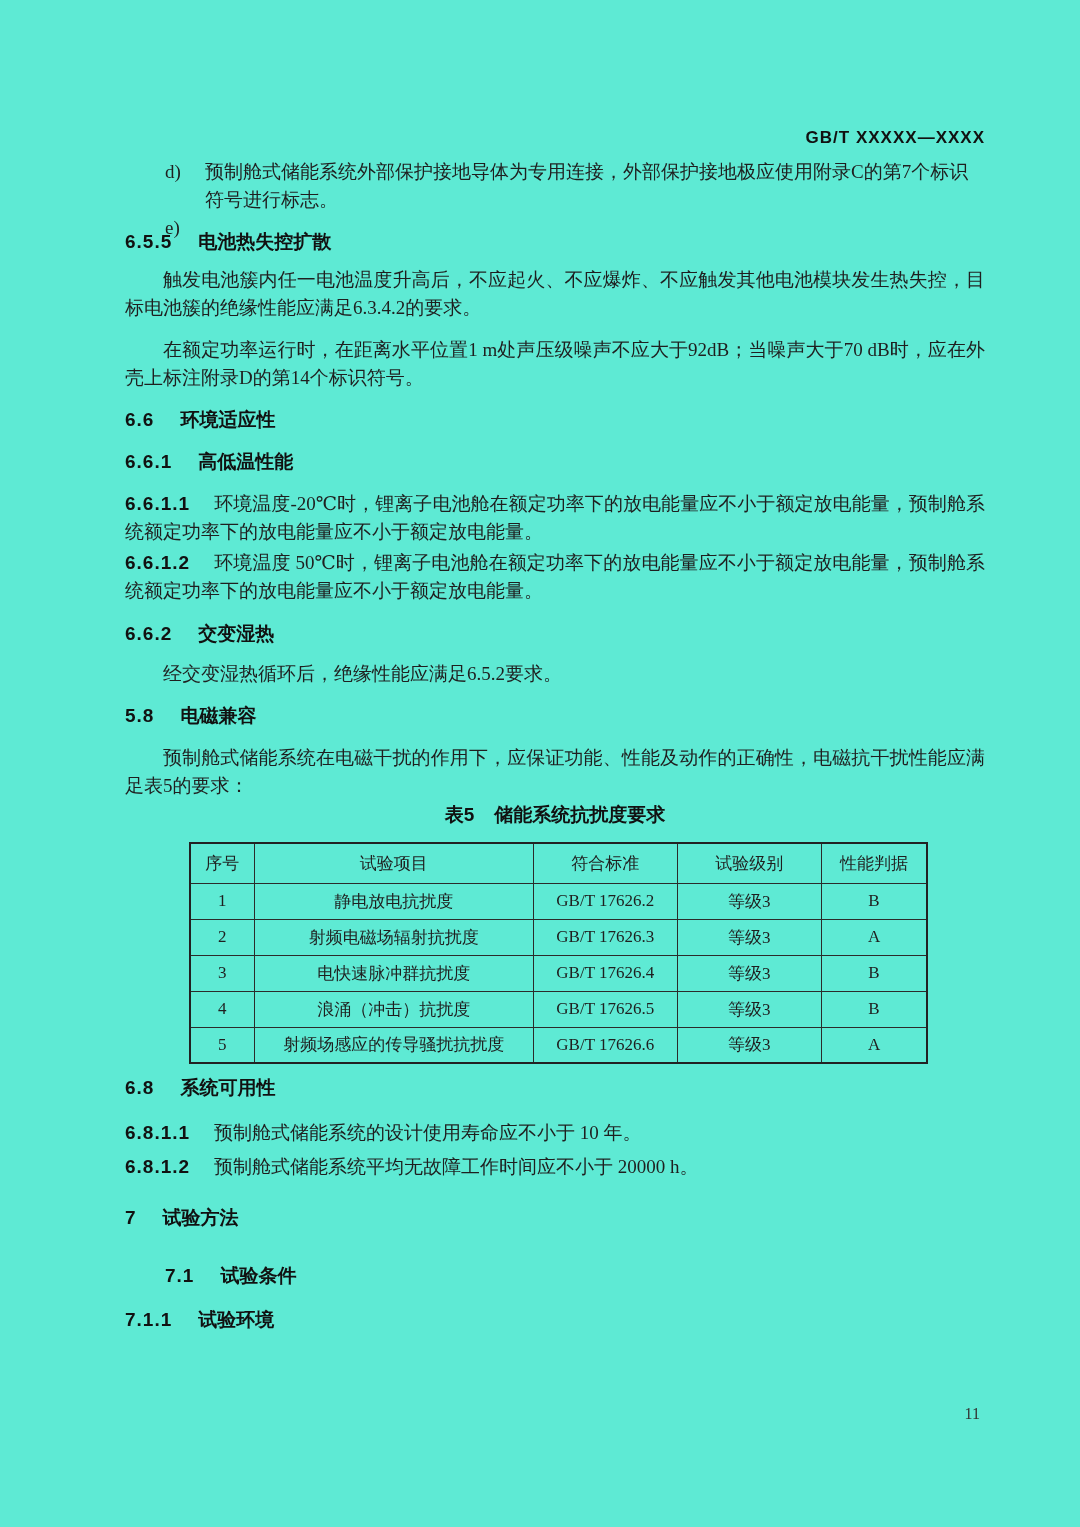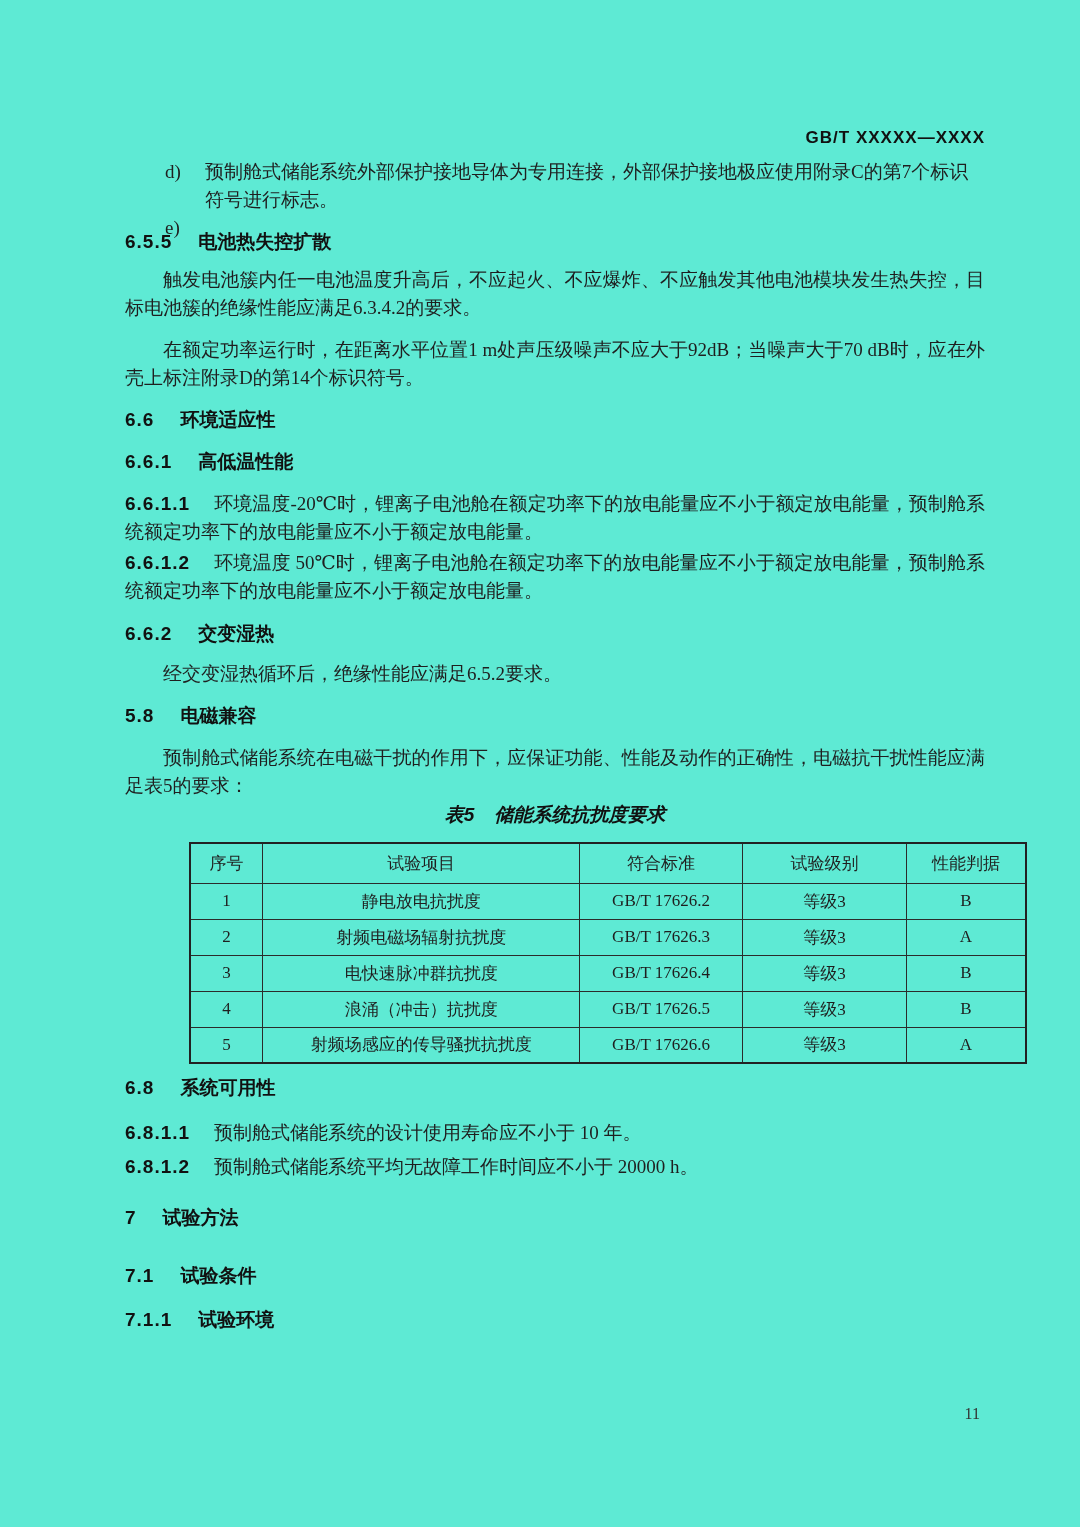--- a/index.html
+++ b/index.html
@@ -64,28 +64,27 @@
   }
   
   .tbl-caption {
     margin-top:2px;
     text-align:center;
     font-family:"Liberation Sans","DejaVu Sans",sans-serif;
     font-weight:bold;
     font-size:19px;
     line-height:26px;
     color:#111;
-    font-style:italic;
   }
   .tbl-caption .cap-label { margin-right:20px; }
   
   table.t5 {
     margin-top:14px;
     margin-left:64px;
-    width:838px;
+    width:739px;
     border-collapse:collapse;
     border:2px solid #222;
     font-size:17px;
     color:#1f1f1f;
   }
   table.t5 th, table.t5 td {
     border:1.5px solid #2b2b2b;
     text-align:center;
     vertical-align:middle;
     font-weight:normal;
@@ -103,21 +102,21 @@
   .mt-p6611{ margin-top:14px; }
   .mt-p6612{ margin-top:3px; }
   .mt-h662 { margin-top:15px; }
   .mt-p662 { margin-top:12px; }
   .mt-h67  { margin-top:14px; }
   .mt-p67  { margin-top:14px; }
   .mt-h68  { margin-top:10px; }
   .mt-p6811{ margin-top:17px; }
   .mt-p6812{ margin-top:6px; }
   .mt-h7   { margin-top:23px; }
-  .mt-h71  { margin-top:30px; }
+  .mt-h71  { margin-top:30px;margin-left:40px; }
   .mt-h711 { margin-top:16px; }
   
   .page-number {
     position:absolute;
     top:1403px;
     right:100px;
     font-size:16px;
     line-height:22px;
     color:#333;
   }

